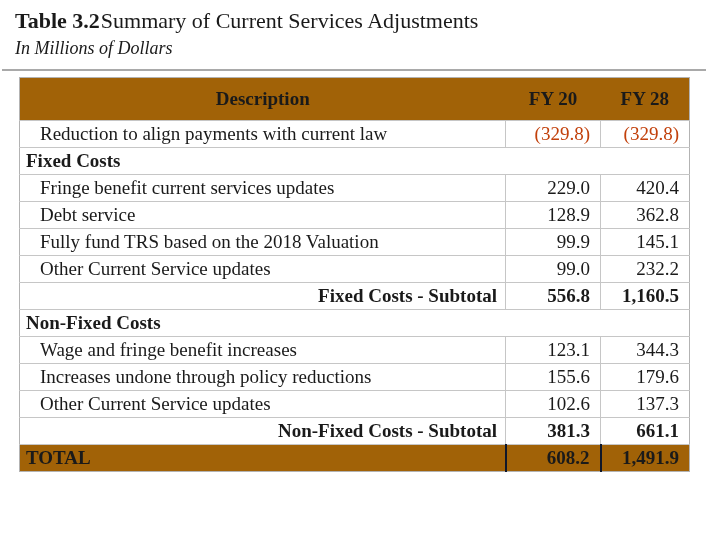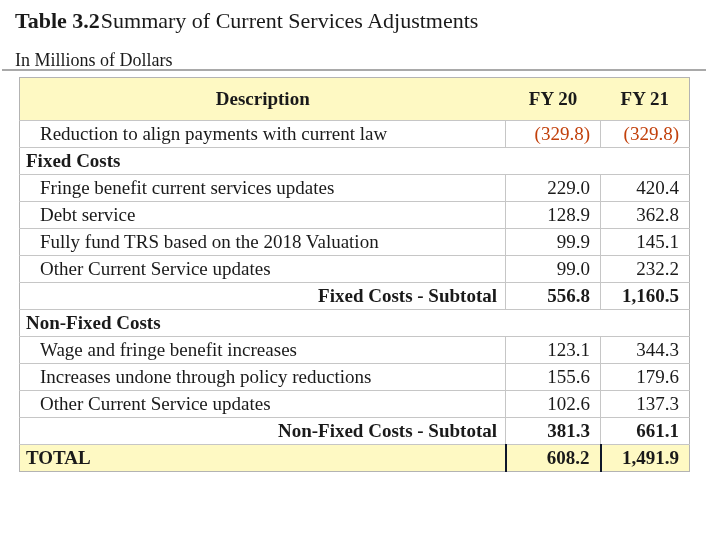--- a/index.html
+++ b/index.html
@@ -17,21 +17,22 @@
   }
   .title-line {
     font-size: 22px;
     line-height: 26px;
     white-space: nowrap;
   }
   .title-number { font-weight: bold; margin-right: 1px; }
   .subtitle-line {
     font-size: 18px;
     line-height: 24px;
-    margin-top: 14px;
+    margin-top: 2px;
+    font-style: italic;
   }
   .top-rule {
     position: absolute;
     top: 69px; left: 2px; right: 2px;
     height: 2px;
     background: #a9a9a9;
   }
   .tbl-wrap {
     position: absolute;
     top: 77px; left: 19px;
@@ -53,21 +54,21 @@
     border-top: 1px solid #c6c6c6;
     overflow: hidden;
     white-space: nowrap;
   }
   thead th {
     height: 43px;
     border-top: none;
     font-weight: bold;
     text-align: center;
   }
-  .blue-row th, .blue-row td { background: #fef9c3; }
+  .blue-row th, .blue-row td { background: #a16207; }
   .num {
     text-align: right;
     padding-right: 10px;
     border-left: 1px solid #c6c6c6;
   }
   .blue-row .num { border-left: 2px solid #0f172a; }
   td.section {
     font-weight: bold;
     padding-left: 6px;
     text-align: left;
@@ -103,21 +104,21 @@
   <table>
     <colgroup>
       <col class="c-desc">
         <col class="c-fy20">
         <col class="c-fy21">
     </colgroup>
     <thead>
       <tr class="blue-row">
         <th>Description</th>
         <th class="num-h">FY 20</th>
-        <th class="num-h">FY 21</th>
+        <th class="num-h">FY 28</th>
       </tr>
     </thead>
     <tbody>
         <tr>
           <td class="desc indent">Reduction to align payments with current law</td>
           <td class="num neg">(329.8)</td>
           <td class="num neg">(329.8)</td>
         </tr>
         <tr>
           <td colspan="3" class="section">Fixed Costs</td>

